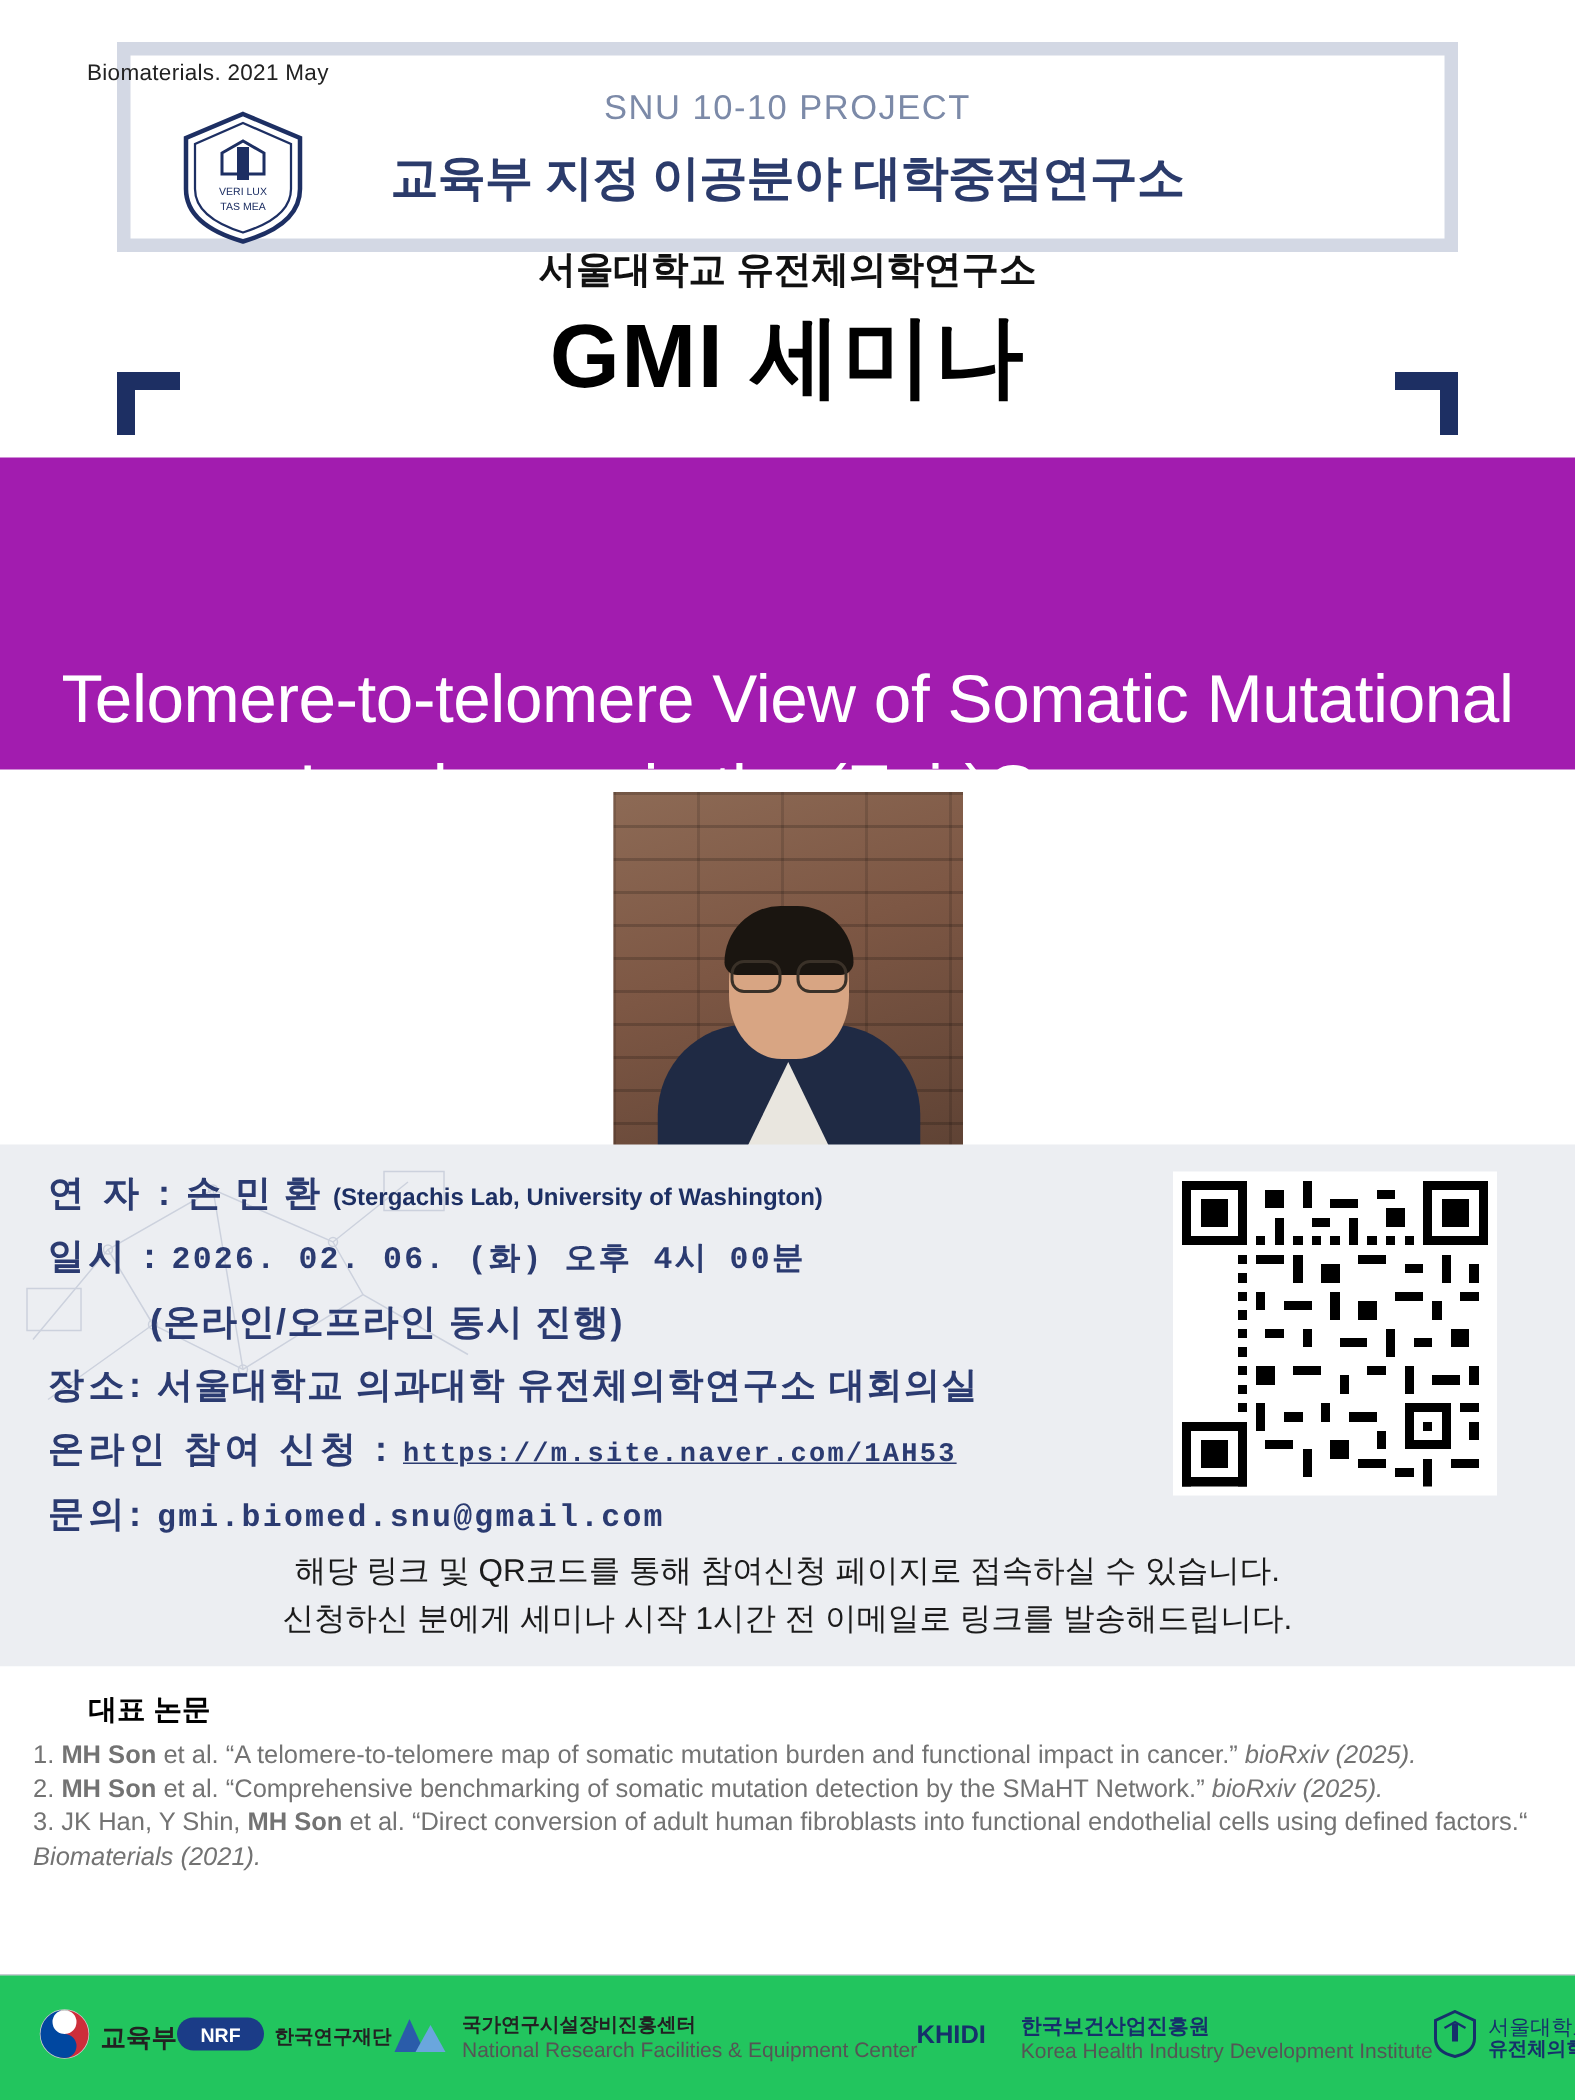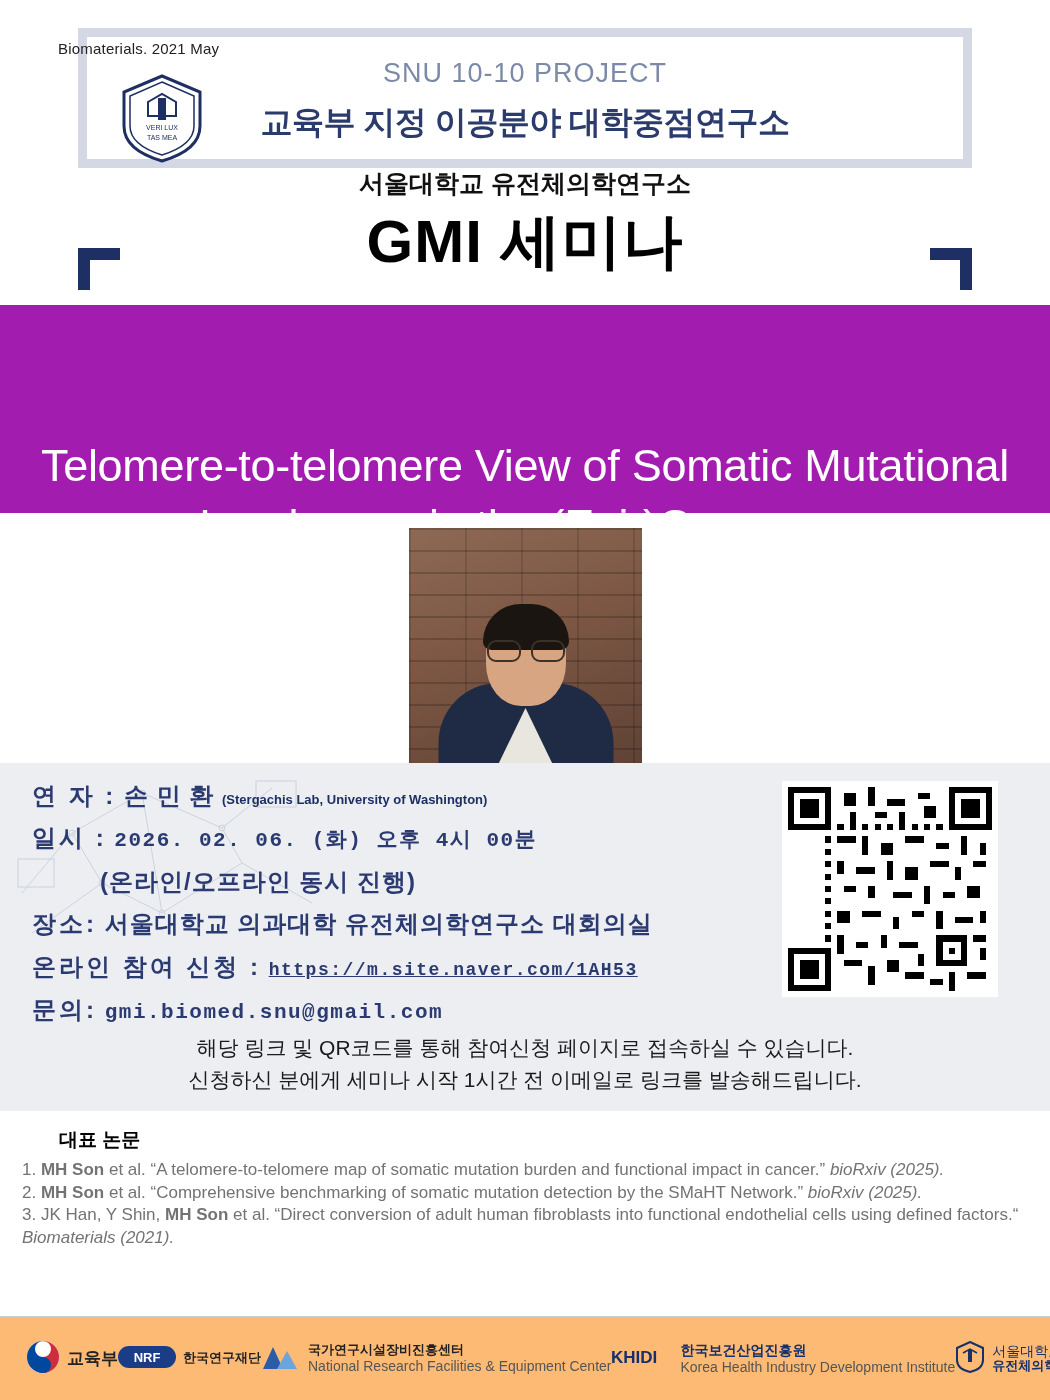--- a/index.html
+++ b/index.html
@@ -53,21 +53,21 @@
   .snu-emblem svg { display:block; }
 
   .header-text {
     position: absolute;
     left: 0;
     right: 0;
     top: 58px;
     text-align: center;
   }
   .line-project {
-    font-size: 27px;
+    font-size: 23px;
     color: #7c8aa8;
     letter-spacing: 1px;
     font-weight: 500;
   }
   .line-ministry {
     margin-top: 12px;
     font-size: 32px;
     font-weight: 700;
     color: #2b3b6b;
     letter-spacing: -0.5px;
@@ -228,21 +228,21 @@
   .info-row {
     font-size: 24px;
     line-height: 1.05;
     margin-bottom: 17px;
     font-weight: 700;
     letter-spacing: 1px;
     white-space: nowrap;
   }
   .info-row .lbl { letter-spacing: 3px; }
   .info-row .sub {
-    font-size: 13px;
+    font-size: 16px;
     font-weight: 700;
     color: #1d2f63;
     letter-spacing: 0;
   }
   .info-row .mono {
     font-family: "Liberation Mono", monospace;
     font-size: 21px;
     letter-spacing: 1.5px;
   }
   .info-row .link {
@@ -307,21 +307,21 @@
     position: absolute;
     left: 0; right: 0;
     bottom: 0;
     height: 84px;
     border-top: 1px solid #c9ccd3;
     display: flex;
     align-items: center;
     justify-content: space-between;
     padding: 16px 26px;
     box-sizing: border-box;
-    background: #fdba74;
+    background: #22c55e;
   }
   .logo {
     display: flex;
     align-items: center;
     gap: 7px;
     white-space: nowrap;
   }
   .logo .mark { flex: 0 0 auto; }
   .logo .txt1 { font-size: 17px; font-weight: 700; color: #222; }
   .logo .txt-sm { font-size: 13px; font-weight: 700; color: #222; line-height: 1.15; }

